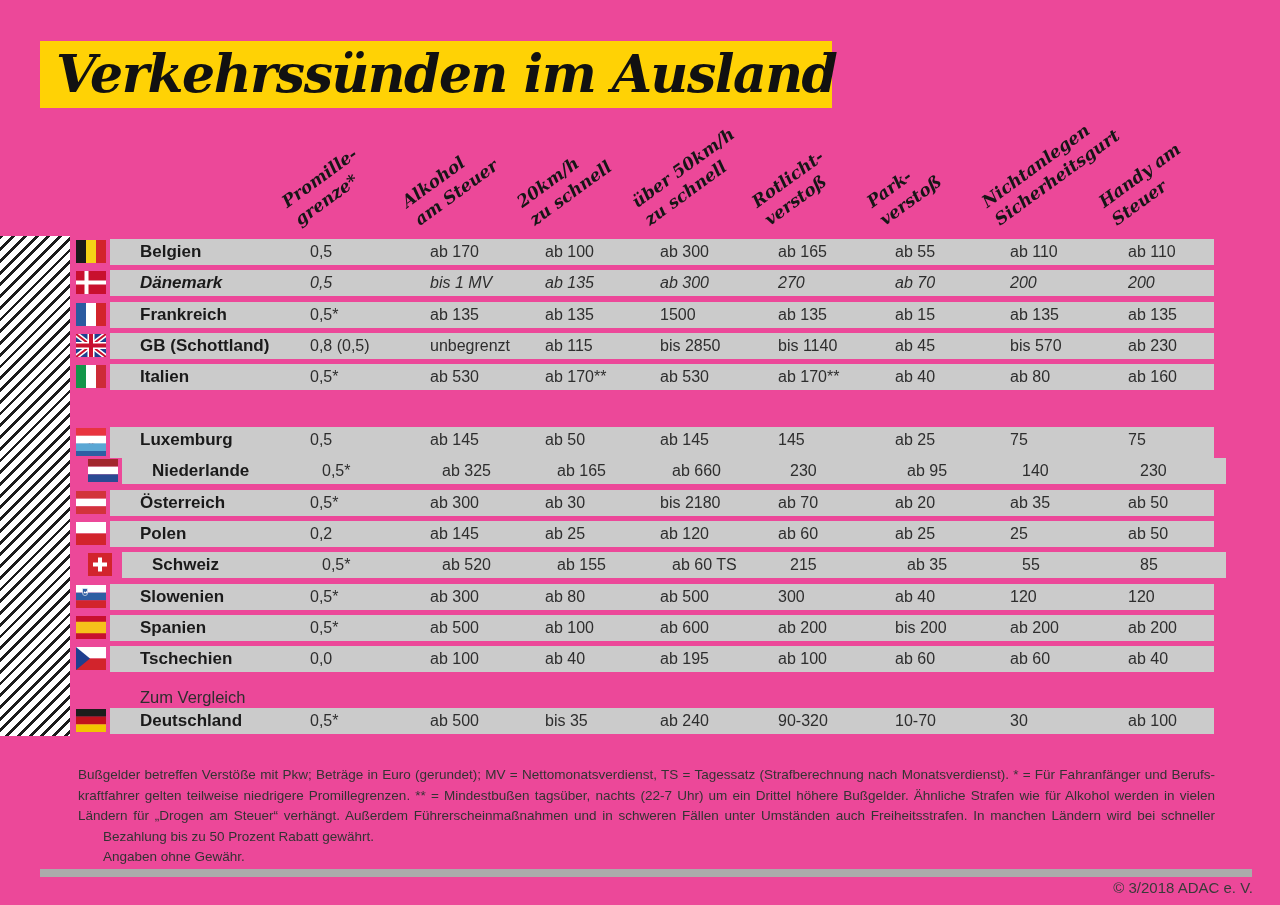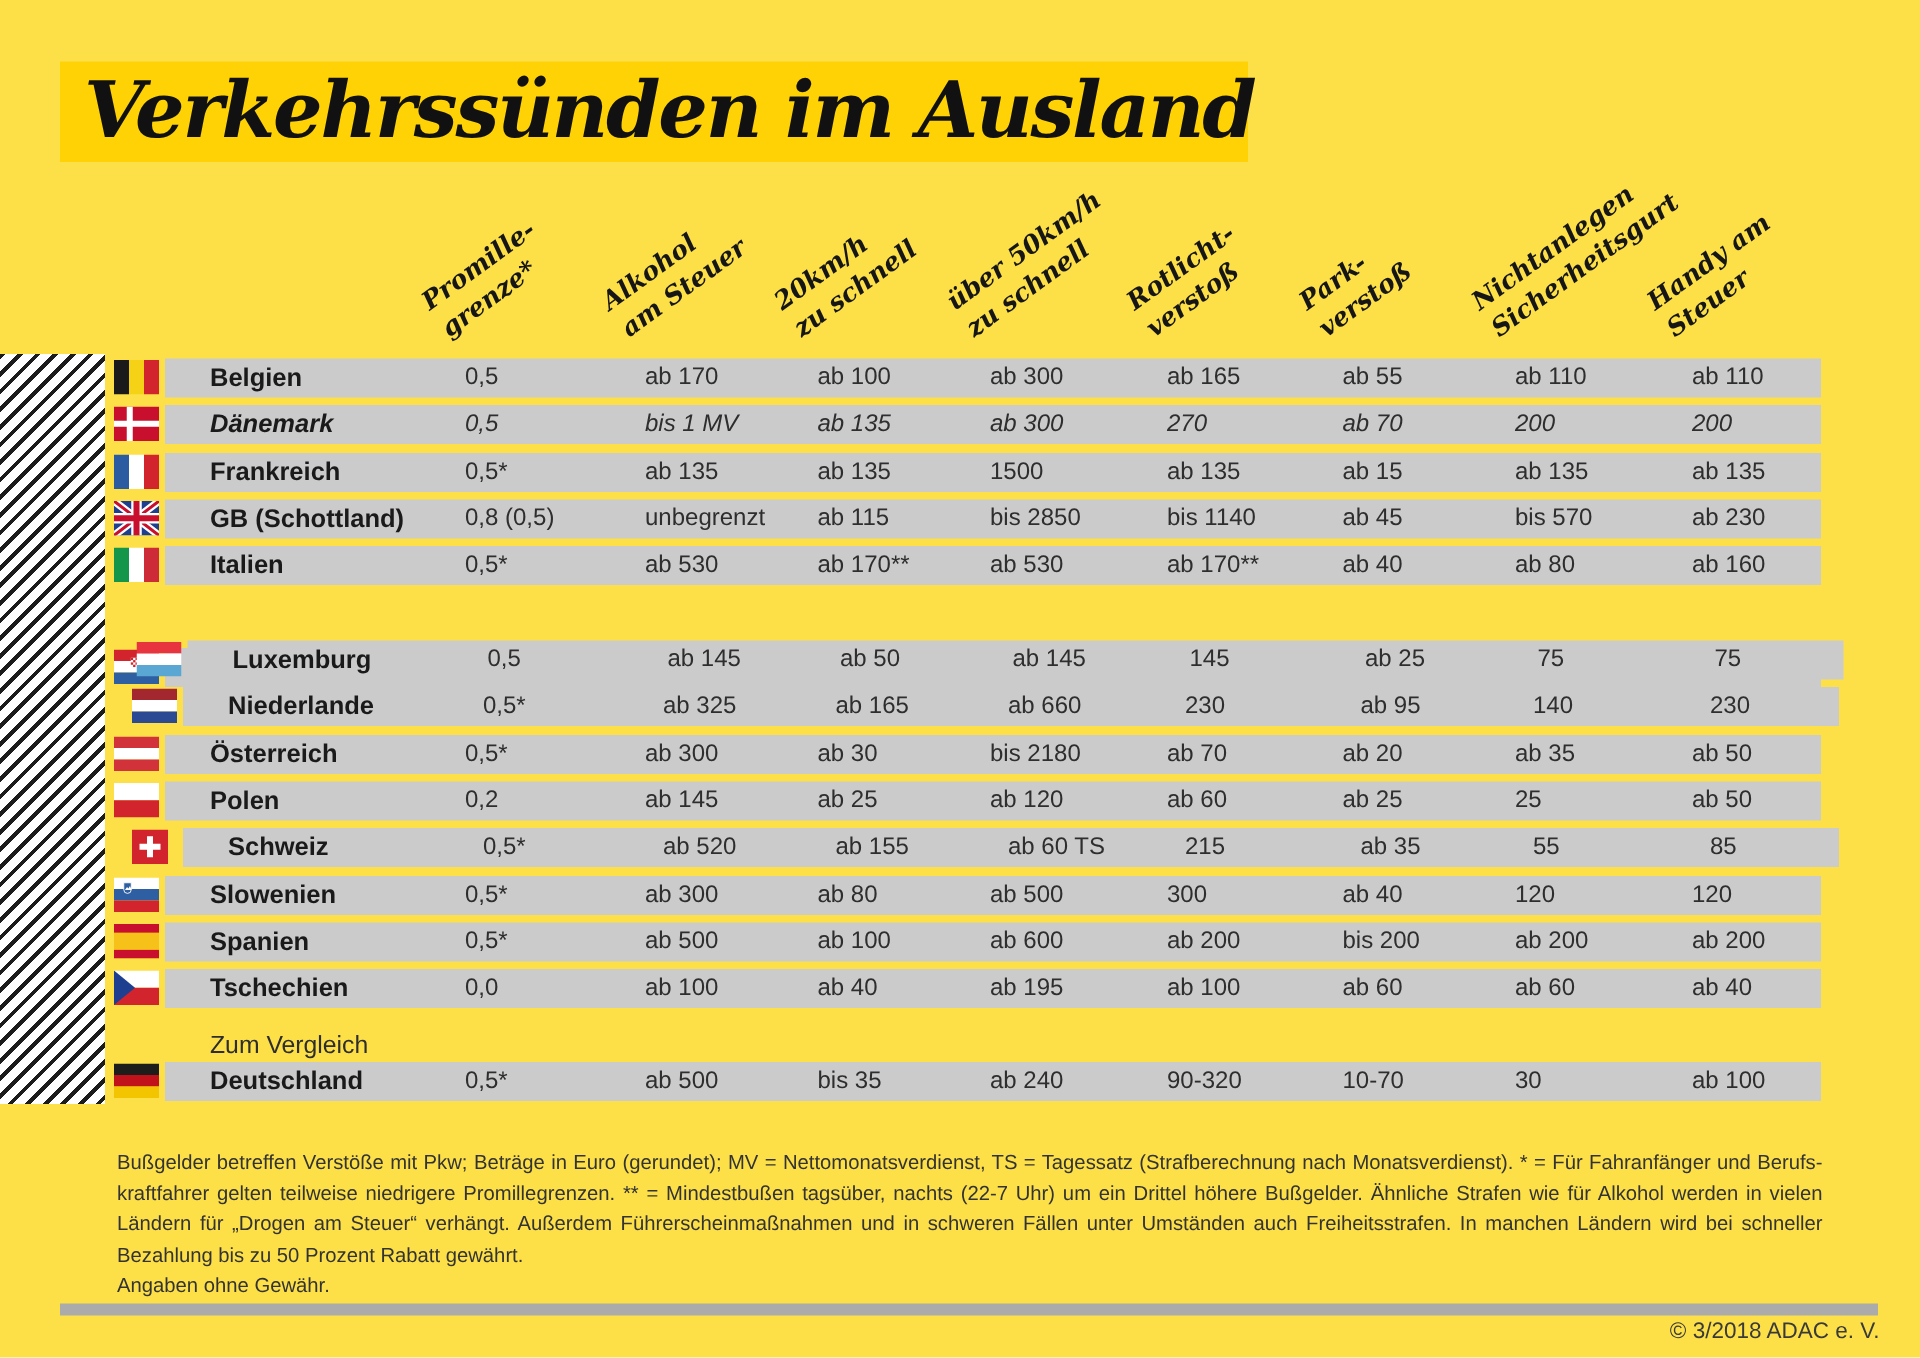--- a/index.html
+++ b/index.html
@@ -1,18 +1,18 @@
 <!DOCTYPE html>
 <html><head>
 <meta charset="utf-8">
 <style>
   * { margin:0; padding:0; box-sizing:border-box; }
   html,body { background:#fff; }
   body { width:1280px; height:905px; font-family:"Liberation Sans", sans-serif; }
-  .page { position:relative; width:1280px; height:905px; background:#fde047; overflow:hidden; }
+  .page { position:relative; width:1280px; height:905px; background:#ec4899; overflow:hidden; }
 
   .title-bar { position:absolute; left:40px; top:41px; width:792px; height:67px; background:#ffd205; }
   .title-bar h1 {
     font-family:"DejaVu Serif", serif; font-style:italic; font-weight:bold;
     font-size:52px; line-height:66px; padding-left:16px; letter-spacing:-1.5px; color:#111;
     white-space:nowrap;
   }
 
   .hatch { position:absolute; left:0; top:236px; width:70px; height:500px;
     background:repeating-linear-gradient(135deg, #1c1c1c 0px, #1c1c1c 2.7px, #ffffff 2.7px, #ffffff 8.3px); }
@@ -29,21 +29,21 @@
   .row .country { position:absolute; left:140px; top:0; line-height:26px; font-size:17px; font-weight:bold; color:#1a1a1a; white-space:nowrap; }
   .row .cell { position:absolute; top:0; line-height:26px; font-size:16px; color:#2e2e2e; white-space:nowrap; }
   .c0{left:310px}.c1{left:430px}.c2{left:545px}.c3{left:660px}
   .c4{left:778px}.c5{left:895px}.c6{left:1010px}.c7{left:1128px}
 
   .compare-label { position:absolute; left:140px; top:685px; font-size:16.5px; line-height:24px; color:#2e2e2e; }
 
   .footnote-block { position:absolute; left:78px; top:765px; width:1137px;
     font-size:13.5px; line-height:20.6px; color:#333; }
   .fn-line { text-align:justify; text-align-last:justify; }
-  .fn-line.last { text-align:left; text-align-last:left; }
+  .fn-line.last { text-align:left; text-align-last:left;margin-left:25px; }
 
   .bottom-bar { position:absolute; left:40px; top:869px; width:1212px; height:8px; background:#ababab; }
   .copyright { position:absolute; right:27px; top:879px; font-size:15px; color:#3a3a3a; }
 </style>
 </head>
 <body>
 
 <div class="page">
 
   <div class="title-bar">
@@ -212,21 +212,21 @@
     <span class="country">Kroatien</span>
     <span class="cell c0">0,5*</span>
     <span class="cell c1">ab 95</span>
     <span class="cell c2">ab 65</span>
     <span class="cell c3">ab 400</span>
     <span class="cell c4">ab 270</span>
     <span class="cell c5">ab 40</span>
     <span class="cell c6">65</span>
     <span class="cell c7">ab 65</span>
   </div>
-      <div class="row" style="top: 427px; margin-left: 15px;">
+      <div class="row" style="top: 427px;">
     <span class="bar"></span>
     <span class="flag">
           <svg viewBox="0 0 30 23">
             <rect width="30" height="7.67" fill="#e8343f"></rect>
             <rect y="7.67" width="30" height="7.67" fill="#fff"></rect>
             <rect y="15.34" width="30" height="7.66" fill="#5aa7d4"></rect>
           </svg>
         </span>
     <span class="country">Luxemburg</span>
     <span class="cell c0">0,5</span>

